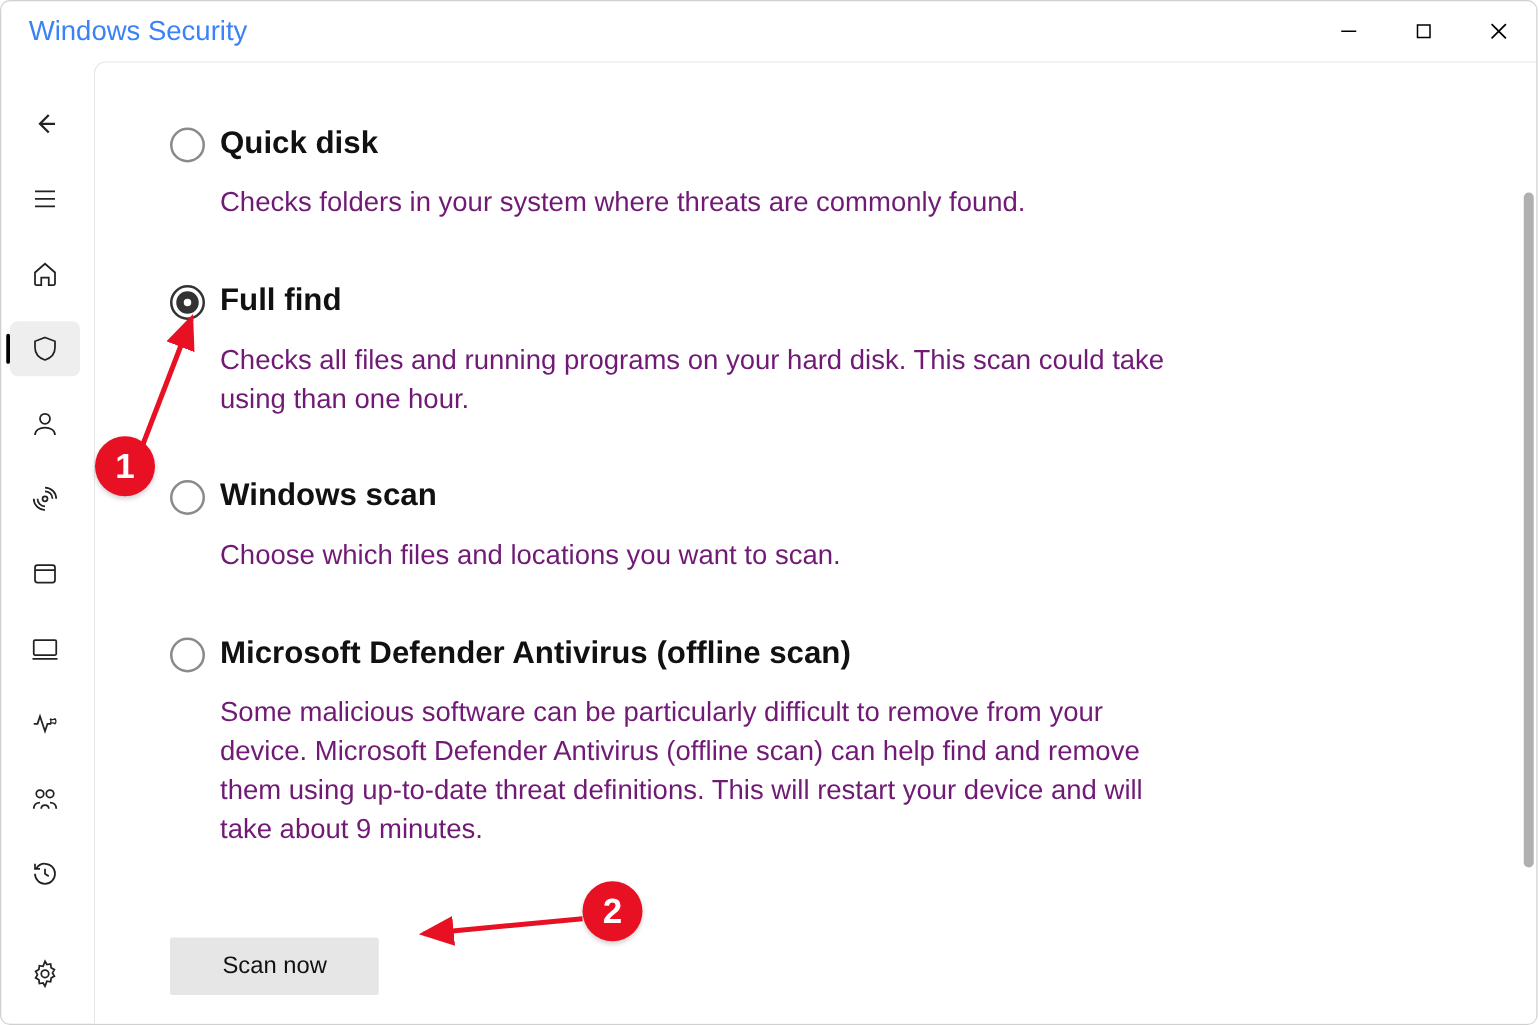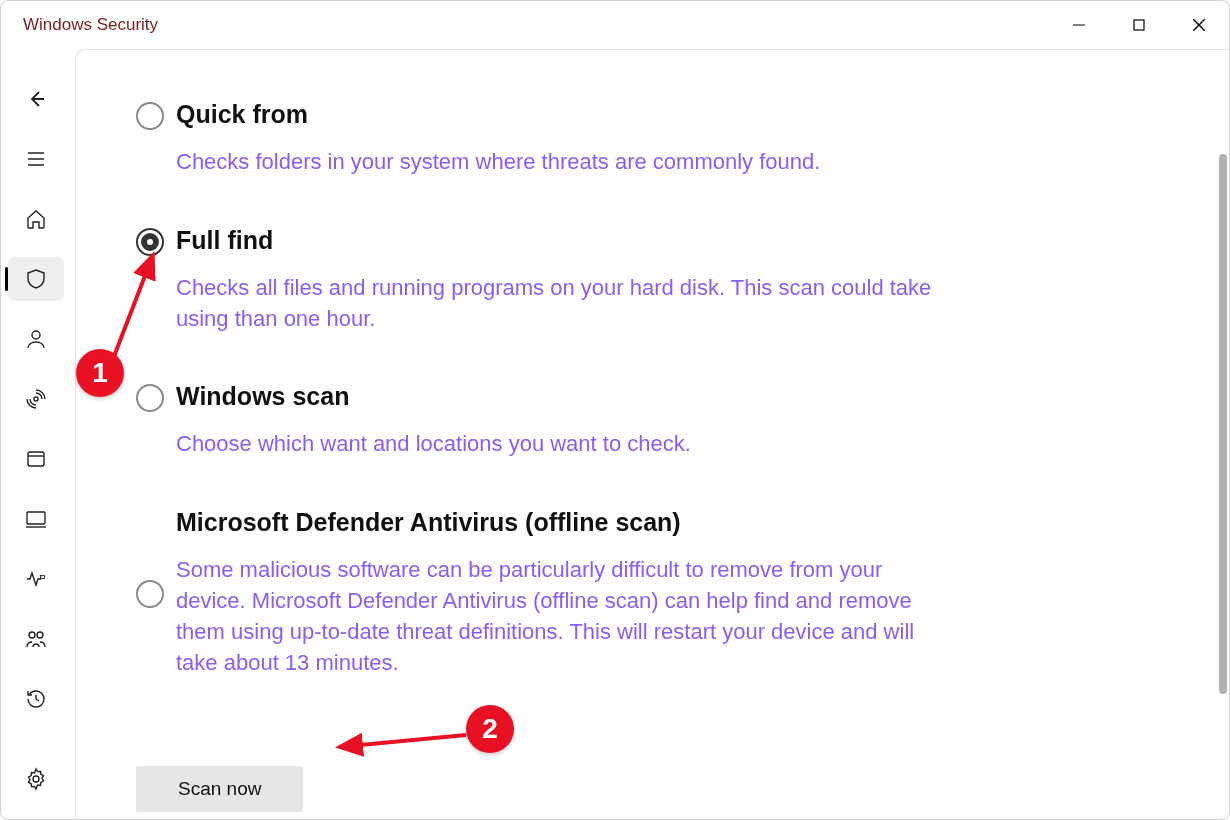--- a/index.html
+++ b/index.html
@@ -19,22 +19,22 @@
     }
     .titlebar {
       height: 48px;
       display: flex;
       align-items: center;
       justify-content: space-between;
       padding: 0 0 0 22px;
       border-bottom: 1px solid transparent;
     }
     .title-text {
-      font-size: 17px;
-      color: #7f1d1d;
+      font-size: 22px;
+      color: #3b82f6;
     }
     .win-controls {
       display: flex;
       align-items: center;
       height: 100%;
     }
     .win-btn {
       width: 60px;
       height: 48px;
       display: flex;
@@ -134,33 +134,33 @@
     }
     .opt-body { flex: 1; }
     .opt-title {
       font-size: 25px;
       font-weight: 600;
       color: #111;
       margin-bottom: 18px;
     }
     .opt-desc {
       font-size: 22px;
-      color: #8b5cf6;
+      color: #701a75;
       line-height: 1.4;
     }
     .scan-btn {
       display: inline-block;
       padding: 12px 42px;
       background: #e6e6e6;
       font-size: 19px;
       color: #111;
       border: none;
       cursor: pointer;
       border-radius: 2px;
-      margin-top: 40px;
+      margin-top: 24px;
     }
     .scrollbar {
       position: absolute;
       right: 2px;
       top: 104px;
       width: 8px;
       height: 540px;
       background: #b0b0b0;
       border-radius: 4px;
     }
@@ -286,46 +286,46 @@
         </svg>
     </div>
   </div>
 
   <div class="content-frame">
     <div class="content">
 
       <div class="option">
         <div class="radio"></div>
         <div class="opt-body">
-          <div class="opt-title">Quick from</div>
+          <div class="opt-title">Quick disk</div>
           <div class="opt-desc">Checks folders in your system where threats are commonly found.</div>
         </div>
       </div>
 
       <div class="option">
         <div class="radio selected"></div>
         <div class="opt-body">
           <div class="opt-title">Full find</div>
           <div class="opt-desc">Checks all files and running programs on your hard disk. This scan could take using than one hour.</div>
         </div>
       </div>
 
       <div class="option">
         <div class="radio"></div>
         <div class="opt-body">
           <div class="opt-title">Windows scan</div>
-          <div class="opt-desc">Choose which want and locations you want to check.</div>
+          <div class="opt-desc">Choose which files and locations you want to scan.</div>
         </div>
       </div>
 
-      <div class="option" style="align-items:center;">
+      <div class="option" style="">
         <div class="radio"></div>
         <div class="opt-body">
           <div class="opt-title">Microsoft Defender Antivirus (offline scan)</div>
-          <div class="opt-desc">Some malicious software can be particularly difficult to remove from your device. Microsoft Defender Antivirus (offline scan) can help find and remove them using up-to-date threat definitions. This will restart your device and will take about 13 minutes.</div>
+          <div class="opt-desc">Some malicious software can be particularly difficult to remove from your device. Microsoft Defender Antivirus (offline scan) can help find and remove them using up-to-date threat definitions. This will restart your device and will take about 9 minutes.</div>
         </div>
       </div>
 
       <button class="scan-btn">Scan now</button>
 
     </div>
     <div class="scrollbar"></div>
   </div>
 </div>
 

